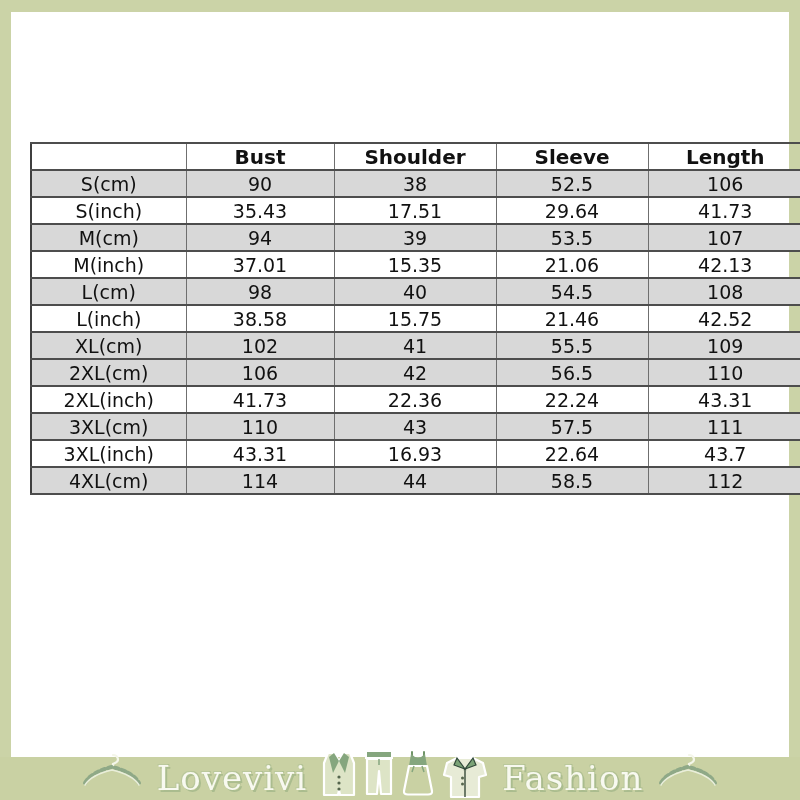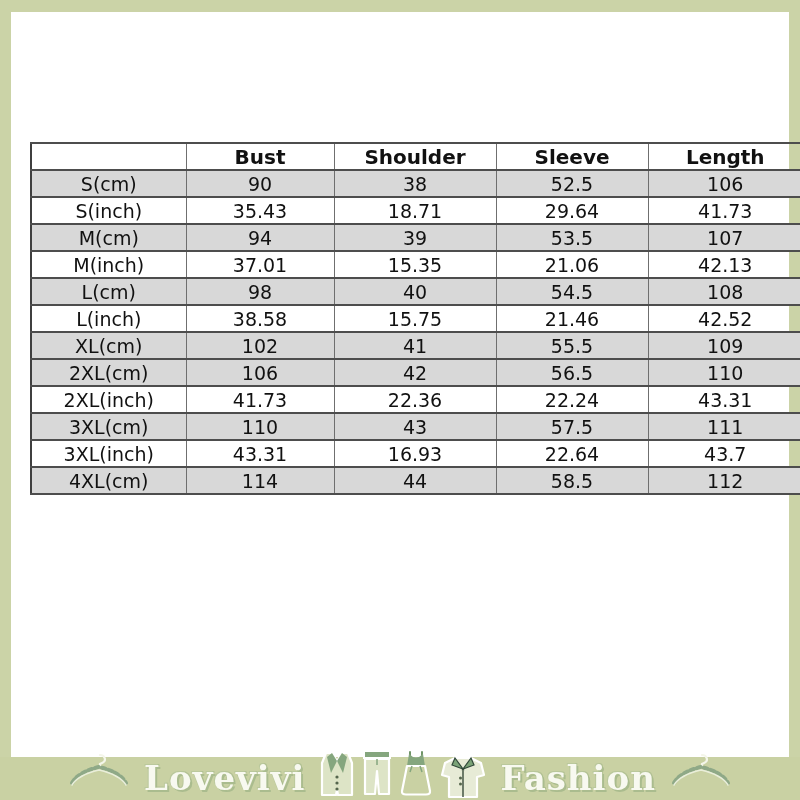--- a/index.html
+++ b/index.html
@@ -24,21 +24,21 @@
     font-size:19px; color:#111111; font-weight:normal;
   }
   .size-table thead th { font-weight:bold; font-size:20px; }
   .size-table tbody tr.stripe td { background:#d8d8d8;text-align:center; }
   .banner {
     position:absolute; left:0; bottom:0; width:800px; height:43px;
     background:#c9d1a3;
     display:flex; align-items:center; justify-content:center; gap:14px;
   }
   .brand {
-    font-family:"DejaVu Serif", serif; font-weight:bold; font-size:34px;
+    font-family:"DejaVu Serif", serif; font-weight:normal; font-size:34px;
     color:#f8f9f0; line-height:43px; letter-spacing:1px;
     text-shadow:2px 2px 0 #aabc8e, -1px -1px 0 #bac89c, 1px -1px 0 #b2c193;
   }
   .icon-group { display:flex; align-items:flex-end; gap:7px; }
   .icon { display:block; position:relative; }
   .icon.hanger  { top:-9px; }
   .icon.vest    { top:-5px; }
   .icon.pants   { top:-6px; }
   .icon.dress   { top:-5px; }
   .icon.shirt   { top:-3px; }
@@ -71,21 +71,21 @@
           <tr class="stripe">
             <td>S(cm)</td>
             <td>90</td>
             <td>38</td>
             <td>52.5</td>
             <td>106</td>
           </tr>
           <tr>
             <td>S(inch)</td>
             <td>35.43</td>
-            <td>18.71</td>
+            <td>17.51</td>
             <td>29.64</td>
             <td>41.73</td>
           </tr>
           <tr class="stripe">
             <td>M(cm)</td>
             <td>94</td>
             <td>39</td>
             <td>53.5</td>
             <td>107</td>
           </tr>

